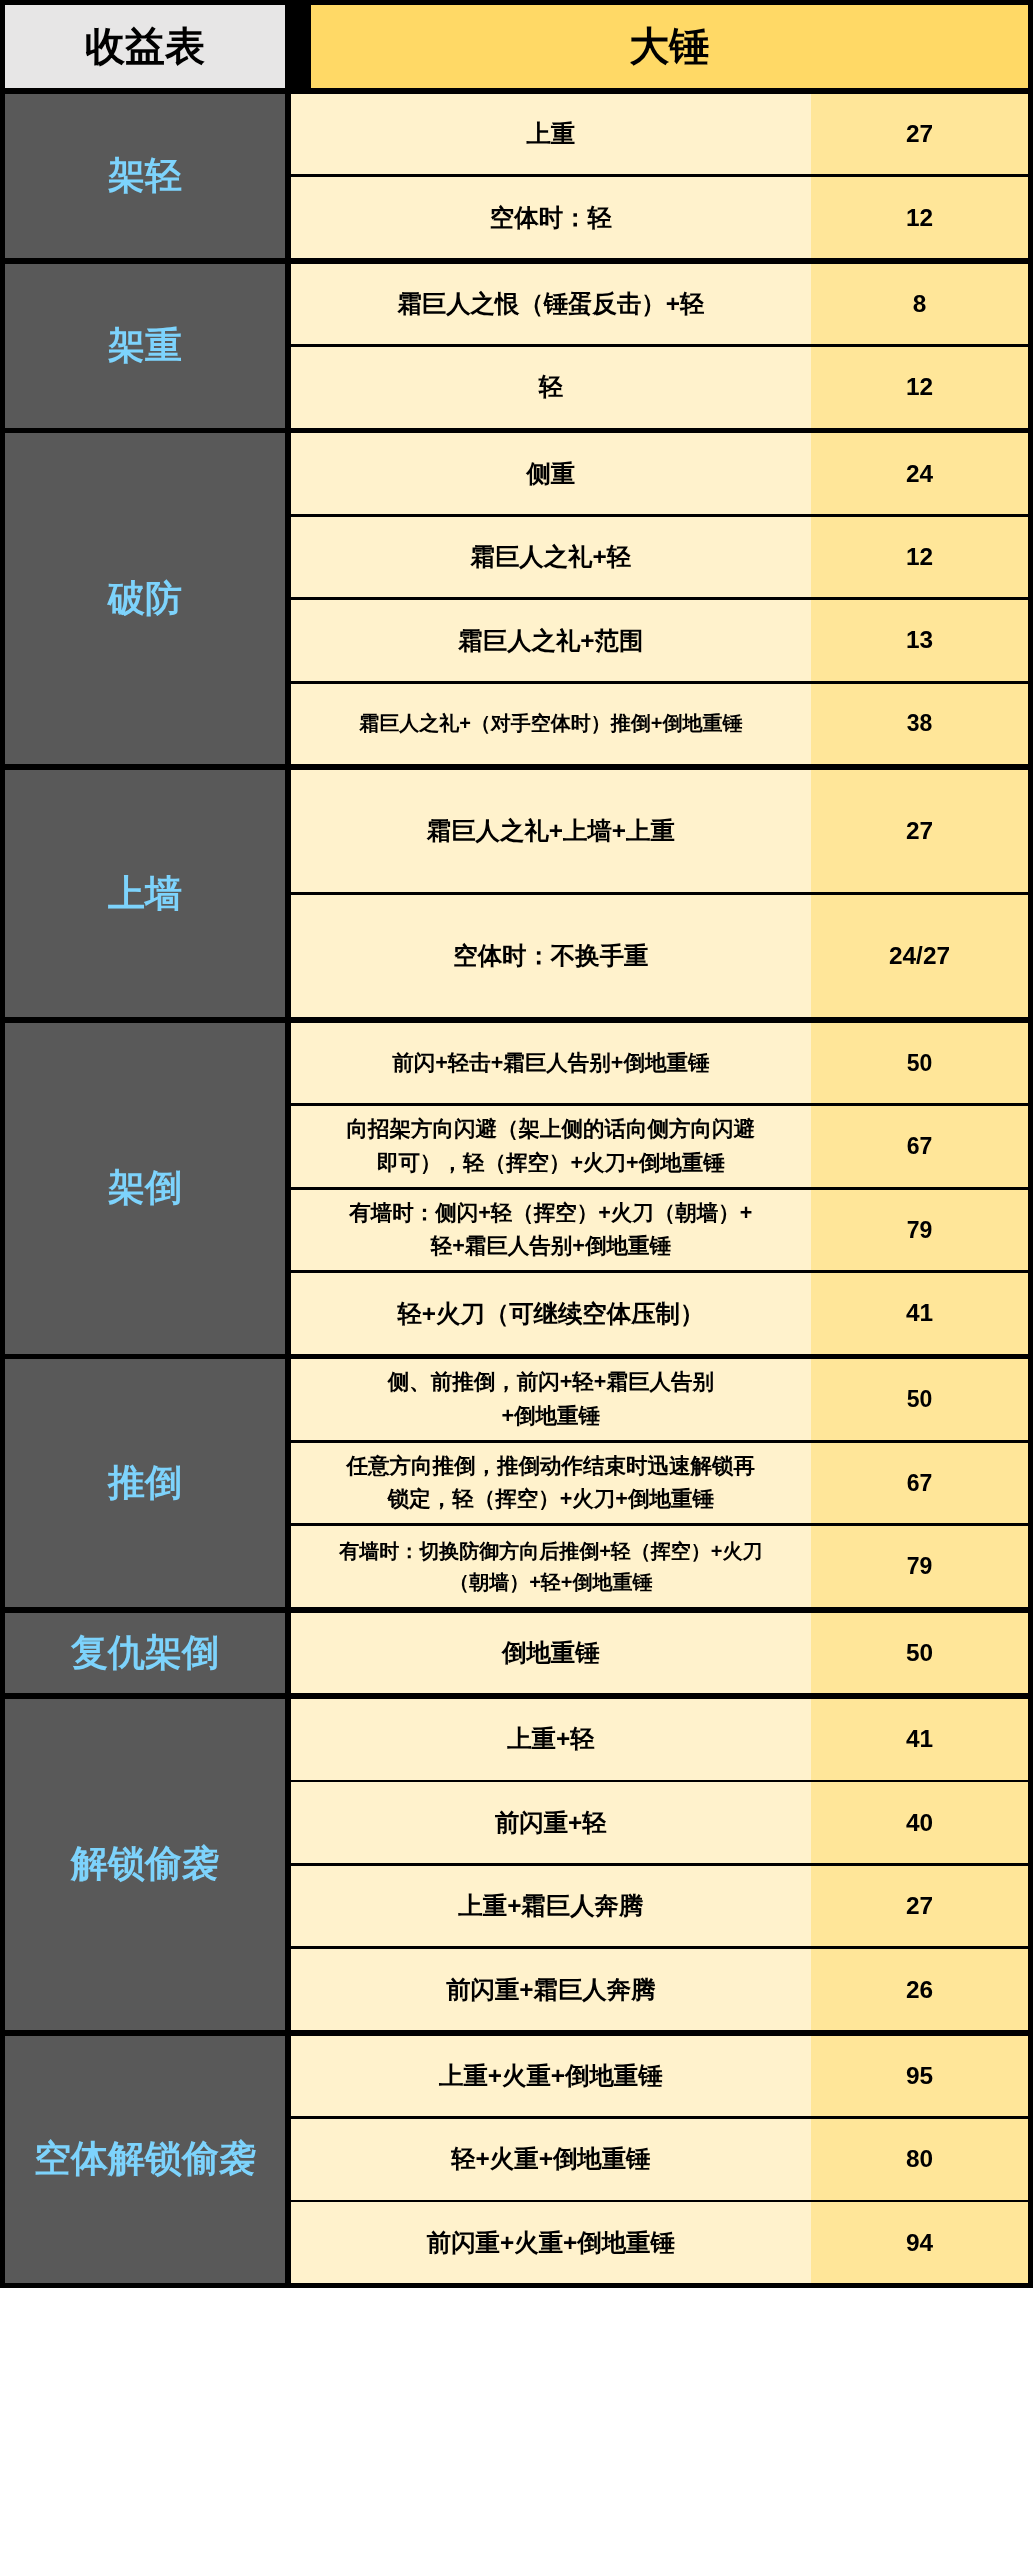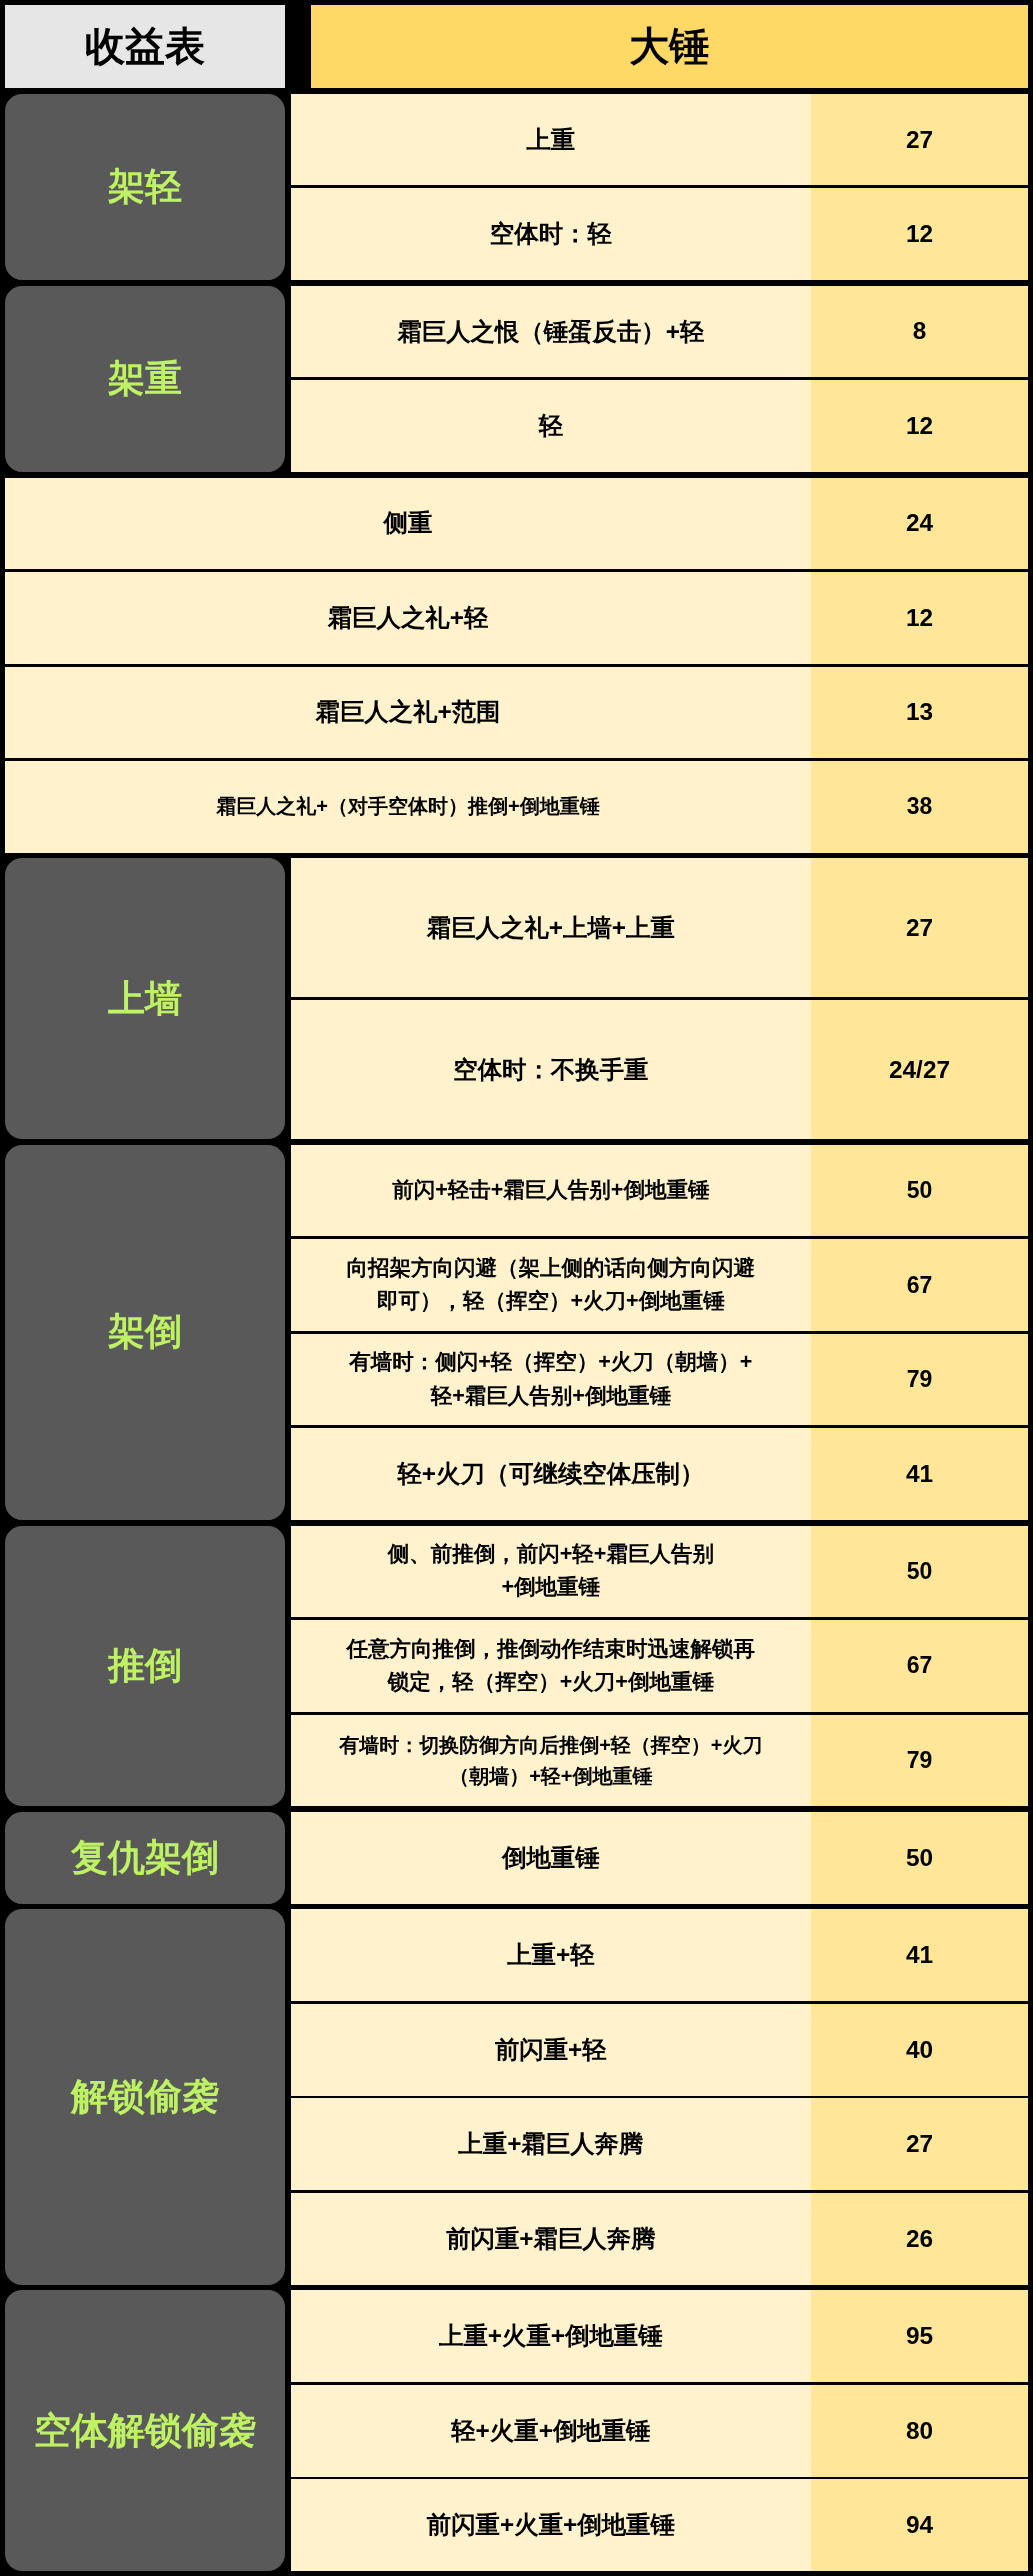--- a/index.html
+++ b/index.html
@@ -1,27 +1,27 @@
 <!DOCTYPE html>
 <html style="font-size:11.5px"><head>
 <meta charset="utf-8">
 <style>
   html,body{margin:0;padding:0;background:#ffffff;}
   body{width:1033px;height:2576px;font-family:"Liberation Sans","DejaVu Sans",sans-serif;font-weight:bold;color:#000;}
-  .sheet{box-sizing:border-box;width:1033px;height:2576px;background:#000;border:5.7px solid #000;
+  .sheet{box-sizing:border-box;width:1033px;height:2288px;background:#000;border:5.7px solid #000;
          display:flex;flex-direction:column;gap:5.7px;}
   
   .header{flex:0 0 83px;display:flex;gap:5.7px;}
   .hcell{display:flex;align-items:center;justify-content:center;font-size:40px;}
   .hleft{width:280px;background:#E7E6E6;}
   .hright{flex:1;background:#FFD966;margin-left:20px;}
   
   .group{display:flex;gap:5.7px;flex-basis:0;min-height:0;}
-  .cat{width:280px;background:#595959;color:#bef264;font-size:37px;
-       display:flex;align-items:center;justify-content:center;text-align:right;border-radius:17px;}
+  .cat{width:280px;background:#595959;color:#7dd3fc;font-size:37px;
+       display:flex;align-items:center;justify-content:center;text-align:right;}
   .rows{flex:1;display:flex;flex-direction:column;gap:2.9px;}
   .r{flex:1;display:flex;min-height:0;}
   .combo{flex:1;background:#FFF2CC;display:flex;align-items:center;justify-content:center;
          text-align:center;font-size:24.4px;line-height:1.55;padding:0 20px;white-space:pre-line;}
   .val{width:217px;background:#FFE699;display:flex;align-items:center;justify-content:center;
        font-size:24.4px;}
   .r.m .combo{font-size:21.5px;}
   .r.s .combo{font-size:20px;}
   .r.m .val,.r.s .val{font-size:23px;}
 </style>
@@ -59,20 +59,21 @@
   </div>
 
   <div class="r">
     <div class="combo">轻</div>
     <div class="val">12</div>
   </div>
 </div>
   </section>
 
   <section class="group" style="flex-grow: 544;">
+    <div class="cat">破防</div>
     <div class="rows">
   <div class="r">
     <div class="combo">侧重</div>
     <div class="val">24</div>
   </div>
 
   <div class="r">
     <div class="combo">霜巨人之礼+轻</div>
     <div class="val">12</div>
   </div>

